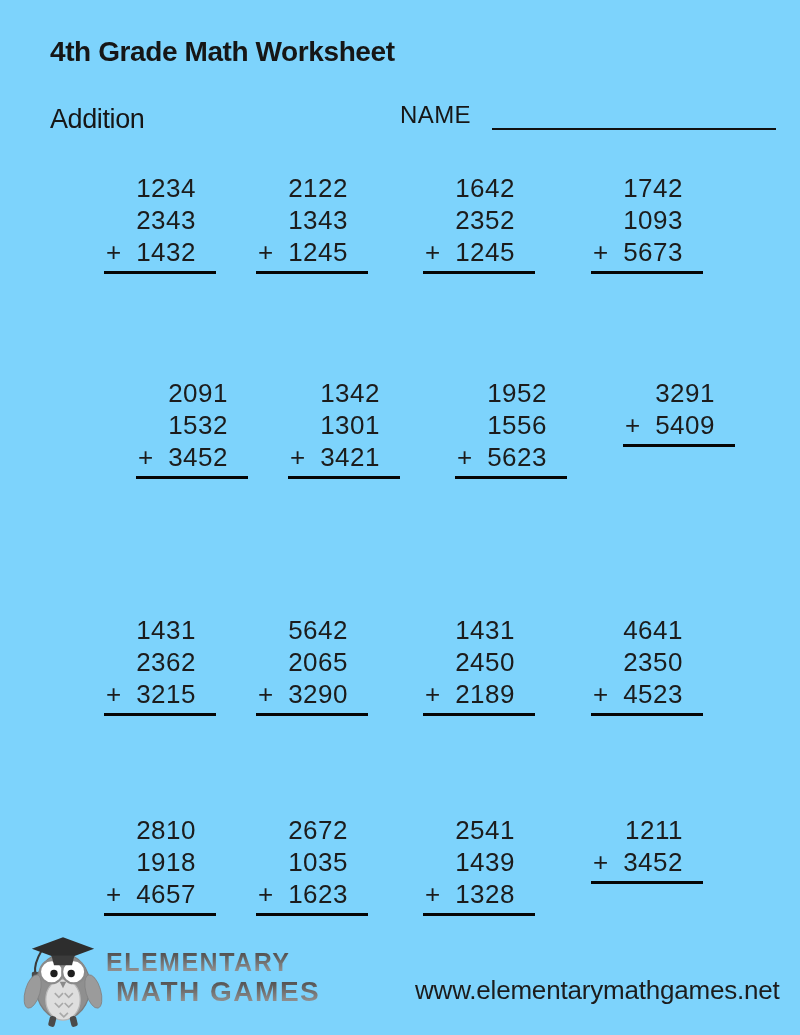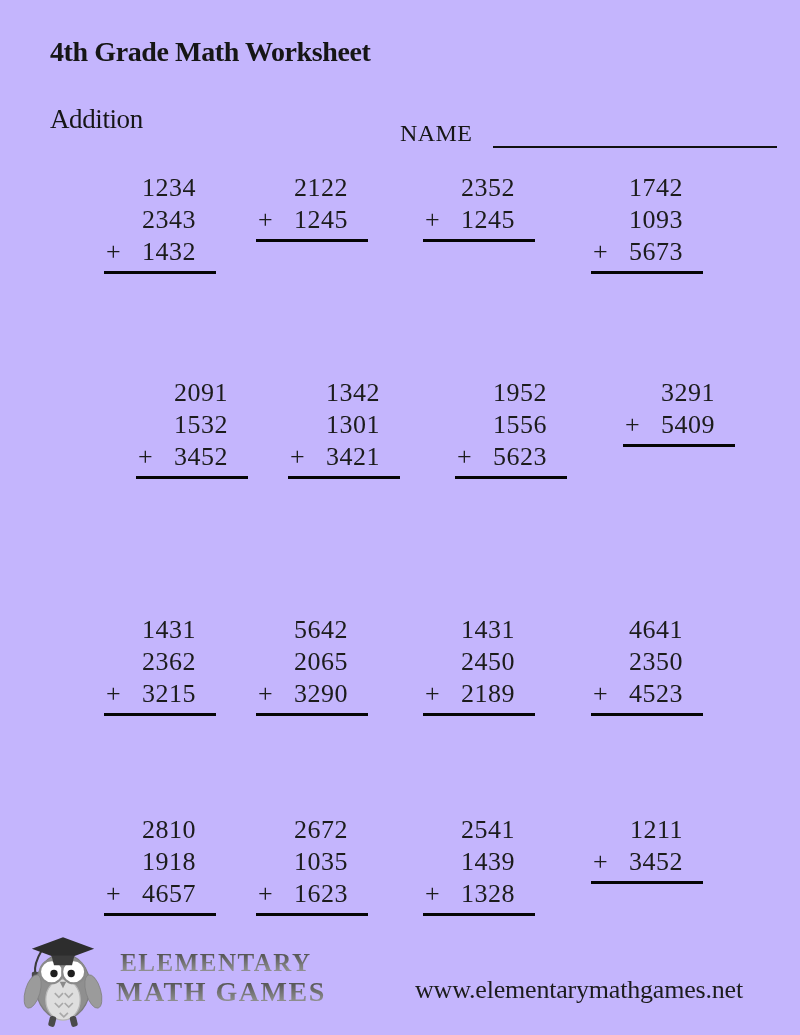--- a/index.html
+++ b/index.html
@@ -1,22 +1,22 @@
 <!DOCTYPE html>
 <html><head>
 <meta charset="utf-8">
 <style>
   html, body { margin: 0; padding: 0; background: #ffffff; }
   .page {
     position: relative;
     width: 800px;
     height: 1035px;
-    background: #c4b5fd;
+    background: #7dd3fc;
     overflow: hidden;
-    font-family: Liberation Serif, serif;
+    font-family: Liberation Sans, sans-serif;
     color: #1a1a1a;
   }
 
   
   .title {
     position: absolute;
     left: 50px; top: 36px;
     font-size: 28px;
     font-weight: 700;
     letter-spacing: -0.4px;
@@ -25,21 +25,21 @@
   .section-label {
     position: absolute;
     left: 50px; top: 104px;
     font-size: 27px;
     font-weight: 400;
     letter-spacing: -0.4px;
     color: #161616;
   }
   .name-row {
     position: absolute;
-    left: 400px; top: 118px;
+    left: 400px; top: 100px;
     display: flex;
     align-items: center;
     gap: 21px;
   }
   .name-label {
     font-size: 24px;
     letter-spacing: 0.4px;
     color: #161616;
     line-height: 30px;
   }
@@ -82,21 +82,21 @@
   .r3 { top: 582px; margin-top: 32px; }
   .r4 { top: 786px; margin-top: 28px; }
 
   
   .logo {
     position: absolute;
     left: 22px; top: 932px;
     display: flex;
     align-items: flex-start;
   }
-  .logo-text { margin-left: 2px; padding-top: 18px; text-align: center; }
+  .logo-text { margin-left: 2px; padding-top: 18px; }
   .logo-line1, .logo-line2 {
     font-weight: 700;
     background: linear-gradient(180deg, #474747 0%, #9e9e9e 100%);
     -webkit-background-clip: text;
     background-clip: text;
     -webkit-text-fill-color: transparent;
     color: #6f6f6f;
     line-height: 1.0;
   }
   .logo-line1 { font-size: 25px; letter-spacing: 1.5px; }
@@ -127,28 +127,30 @@
     <div class="addend">2343</div>
     <div class="addend last">
       <span class="plus">+</span>
       <span>1432</span>
     </div>
     <div class="rule"></div>
   </div>
 
   <div class="problem r1 c2">
     <div class="addend">2122</div>
+    <div class="addend">1343</div>
     <div class="addend last">
       <span class="plus">+</span>
       <span>1245</span>
     </div>
     <div class="rule"></div>
   </div>
 
   <div class="problem r1 c3">
+    <div class="addend">1642</div>
     <div class="addend">2352</div>
     <div class="addend last">
       <span class="plus">+</span>
       <span>1245</span>
     </div>
     <div class="rule"></div>
   </div>
 
   <div class="problem r1 c4">
     <div class="addend">1742</div>

